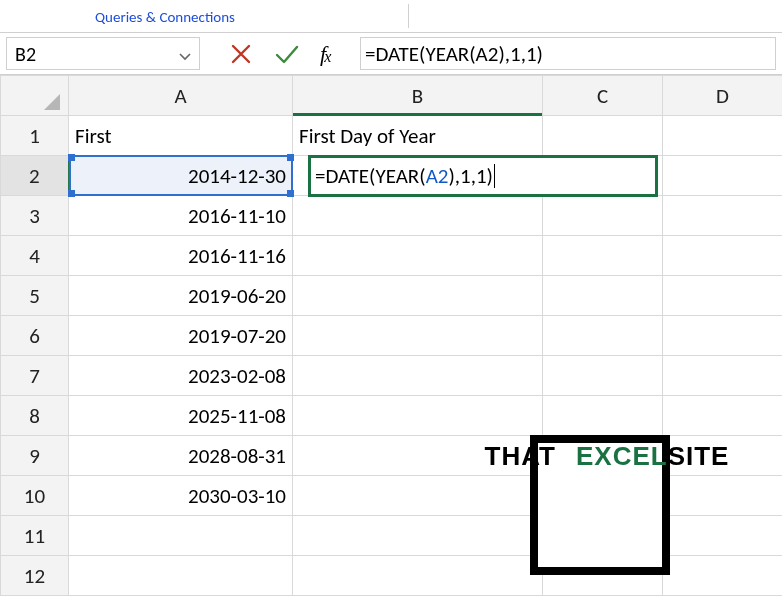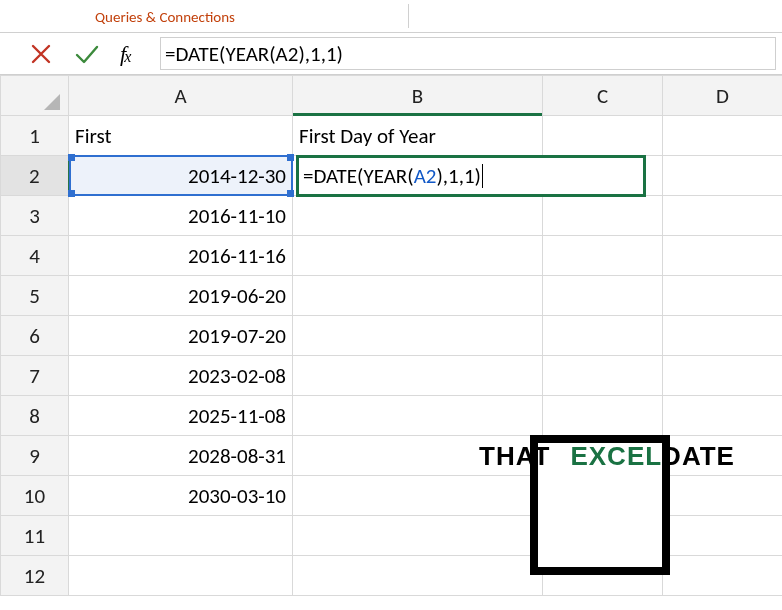--- a/index.html
+++ b/index.html
@@ -13,21 +13,21 @@
     height: 610px;
     overflow: hidden;
   }
   .ribbon-tab-bar {
     height: 32px;
     border-bottom: 1px solid #d0d0d0;
     display: flex;
     align-items: flex-end;
     padding-left: 95px;
     font-size: 15px;
-    color: #c2410c;
+    color: #1d4ed8;
     position: relative;
   }
   .ribbon-tab-bar .sep {
     position: absolute;
     left: 408px;
     top: 4px;
     bottom: 4px;
     width: 1px;
     background: #d0d0d0;
   }
@@ -199,20 +199,28 @@
 </style>
 </head>
 <body>
 
 <div class="ribbon-tab-bar">
   <span class="tab-label">Queries &amp; Connections</span>
   <div class="sep"></div>
 </div>
 
 <div class="formula-bar">
+  <div class="name-box">
+    <span>B2</span>
+    <span class="nb-caret">
+      <svg width="12" height="8" viewBox="0 0 12 8">
+          <path d="M1 1 L6 6 L11 1" stroke="#666" stroke-width="1.6" fill="none"></path>
+        </svg>
+    </span>
+  </div>
   <div class="fb-actions">
     <span class="act">
       <svg width="22" height="22" viewBox="0 0 22 22">
           <path d="M3 3 L19 19 M19 3 L3 19" stroke="#c23424" stroke-width="2.4" fill="none" stroke-linecap="round"></path>
         </svg>
     </span>
     <span class="act">
       <svg width="26" height="22" viewBox="0 0 26 22">
           <path d="M3 12 L10 19 L23 4" stroke="#3c8a3c" stroke-width="2.4" fill="none" stroke-linecap="round" stroke-linejoin="round"></path>
         </svg>
@@ -336,25 +344,25 @@
     <tr>
       <th class="row-head">12</th>
       <td></td>
       <td></td>
       <td></td>
       <td></td>
     </tr>
   </tbody>
     </table>
 
-  <div class="active-edit" style="left:296px; top:80px; width:350px; height:42px;">
+  <div class="active-edit" style="left:308px; top:80px; width:350px; height:42px;">
     <span>=DATE(YEAR(</span>
       <span class="cref-blue">A2</span>
       <span>),1,1)</span>
       <span class="caret"></span>
   </div>
 
   <div class="logo">
     <div class="l1">THAT</div>
     <div class="l2">EXCEL</div>
-    <div class="l3">DATE</div>
+    <div class="l3">SITE</div>
   </div>
 </div>
 
 </body></html>

